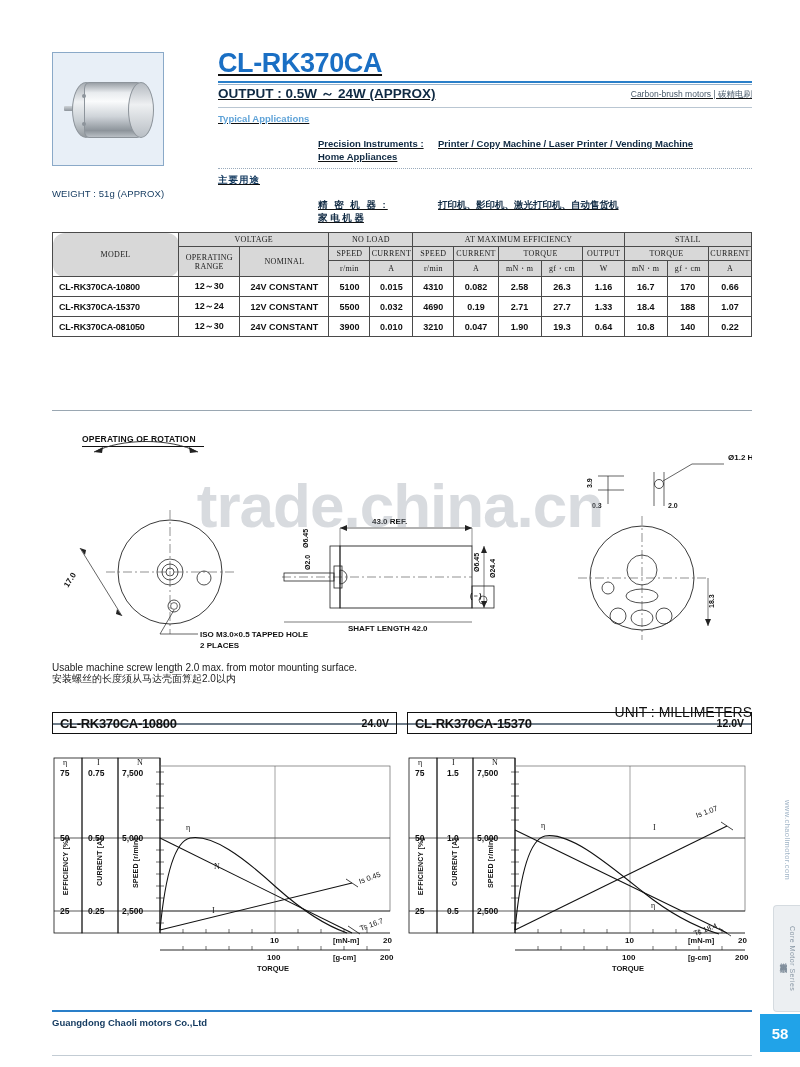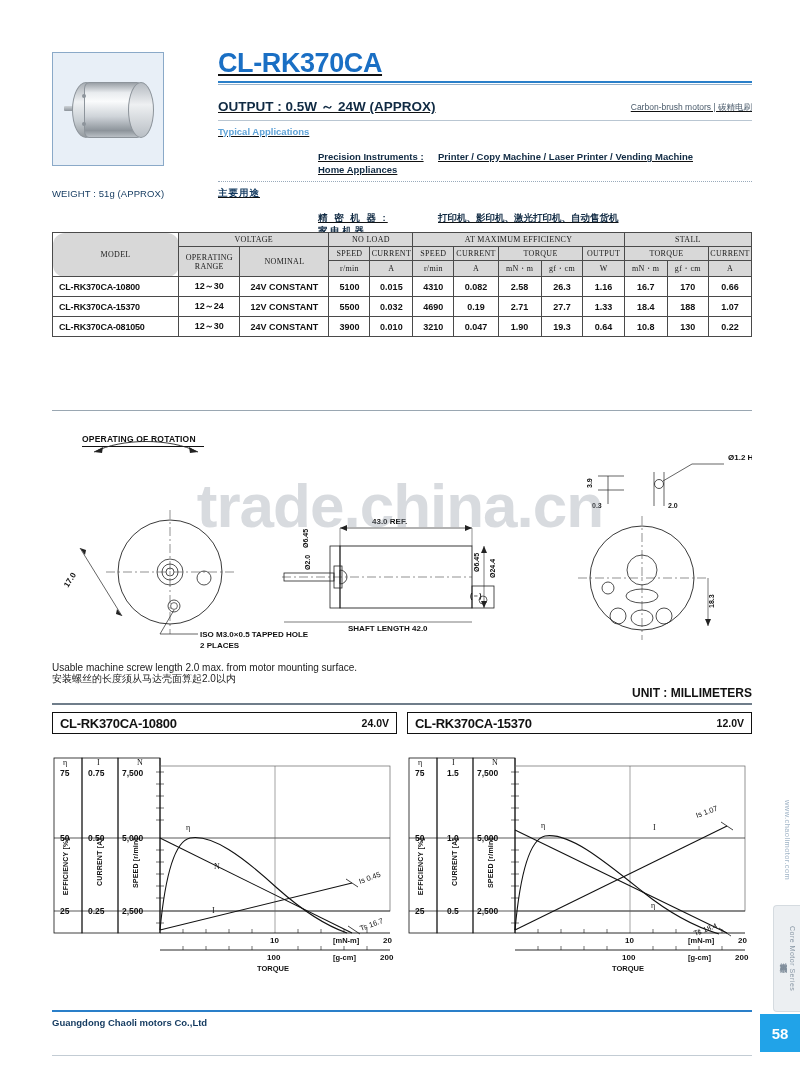--- a/index.html
+++ b/index.html
@@ -21,21 +21,21 @@
     position:absolute;left:0;top:133px;font-size:9.5px;font-weight:normal;
     color:#12395f;letter-spacing:.1px;white-space:nowrap;margin-top:7px;
   }
   .hdr-right{position:absolute;left:166px;top:0;width:534px;text-decoration:underline;}
   .title{
     font-size:27px;font-weight:bold;color:#1a6fc4;letter-spacing:-.4px;
     line-height:30px;margin:0;
   }
   .rule-blue{height:2px;background:#2a7fc9;margin:3px 0 0 0;}
   .rule-thin{height:1px;background:#9bb4cb;margin-top:1px;}
-  .outrow{display:flex;align-items:flex-end;justify-content:space-between;margin-top:13px;}
+  .outrow{display:flex;align-items:flex-end;justify-content:space-between;margin-top:0;}
   .output{font-size:13.5px;font-weight:bold;color:#102a43;}
   .cbm{font-size:8.5px;color:#4a5b6b;padding-bottom:2px;white-space:nowrap;}
   .rule-grey{height:1px;background:#b9c6d2;margin-top:4px;}
   .apps{display:flex;margin-top:5px;}
   .apps-lbl{width:100px;font-size:9.5px;color:#5fa3d8;font-weight:bold;flex:none;}
   .apps-body{font-size:9.5px;font-weight:bold;color:#102a43;line-height:13px;margin-top:24px;}
   .apps-body .inline{display:flex;}
   .apps-body .k{width:120px;flex:none;}
   .dotted{border-top:1px dotted #9ab; margin:5px 0 4px 0;}
   .apps-cn .apps-lbl{color:#12395f;letter-spacing:1px;}
@@ -77,21 +77,21 @@
   .spec td.val{font-size:9px;font-family:"Liberation Sans",sans-serif;font-weight:bold;padding:3px 1px;}
 
   
   .drawsec{position:absolute;left:52px;top:410px;width:700px;height:250px;}
   .sep-top{position:absolute;left:0;top:0;width:700px;height:1px;background:#9aa7b2;}
   .dir-lbl{position:absolute;left:30px;top:24px;font-size:8.5px;font-weight:bold;color:#111;letter-spacing:.2px;}
   .dir-ul{position:absolute;left:30px;top:36px;width:122px;height:1px;background:#111;}
 
   .notes{position:absolute;left:52px;top:662px;width:700px;}
   .notes .n{font-size:10px;color:#222;line-height:11px;}
-  .unitline{display:flex;justify-content:flex-end;font-size:12px;font-weight:bold;color:#111;margin-top:2px;}
+  .unitline{display:flex;justify-content:flex-end;font-size:14px;font-weight:normal;color:#111;margin-top:20px;}
   .sep-bot{height:2px;background:#6f7d8a;margin-top:3px;}
 
   
   .charts{position:absolute;left:52px;top:712px;width:700px;height:280px;display:flex;gap:10px;}
   .chart{width:345px;position:relative;}
   .ch-title{
     border:1px solid #111;height:22px;display:flex;align-items:center;
     justify-content:space-between;padding:0 7px;box-sizing:border-box;
   }
   .ch-name{font-size:13px;font-weight:bold;letter-spacing:-.3px;color:#111;}
@@ -257,21 +257,21 @@
       <td class="val">12～30</td>
       <td class="val">24V CONSTANT</td>
       <td class="val">3900</td>
       <td class="val">0.010</td>
       <td class="val">3210</td>
       <td class="val">0.047</td>
       <td class="val">1.90</td>
       <td class="val">19.3</td>
       <td class="val">0.64</td>
       <td class="val">10.8</td>
-      <td class="val">130</td>
+      <td class="val">140</td>
       <td class="val">0.22</td>
     </tr>
   </tbody>
     </table>
 
   <div class="drawsec">
     <div class="sep-top"></div>
     <div class="dir-lbl">OPERATING OF ROTATION</div>
     <div class="dir-ul"></div>
 

